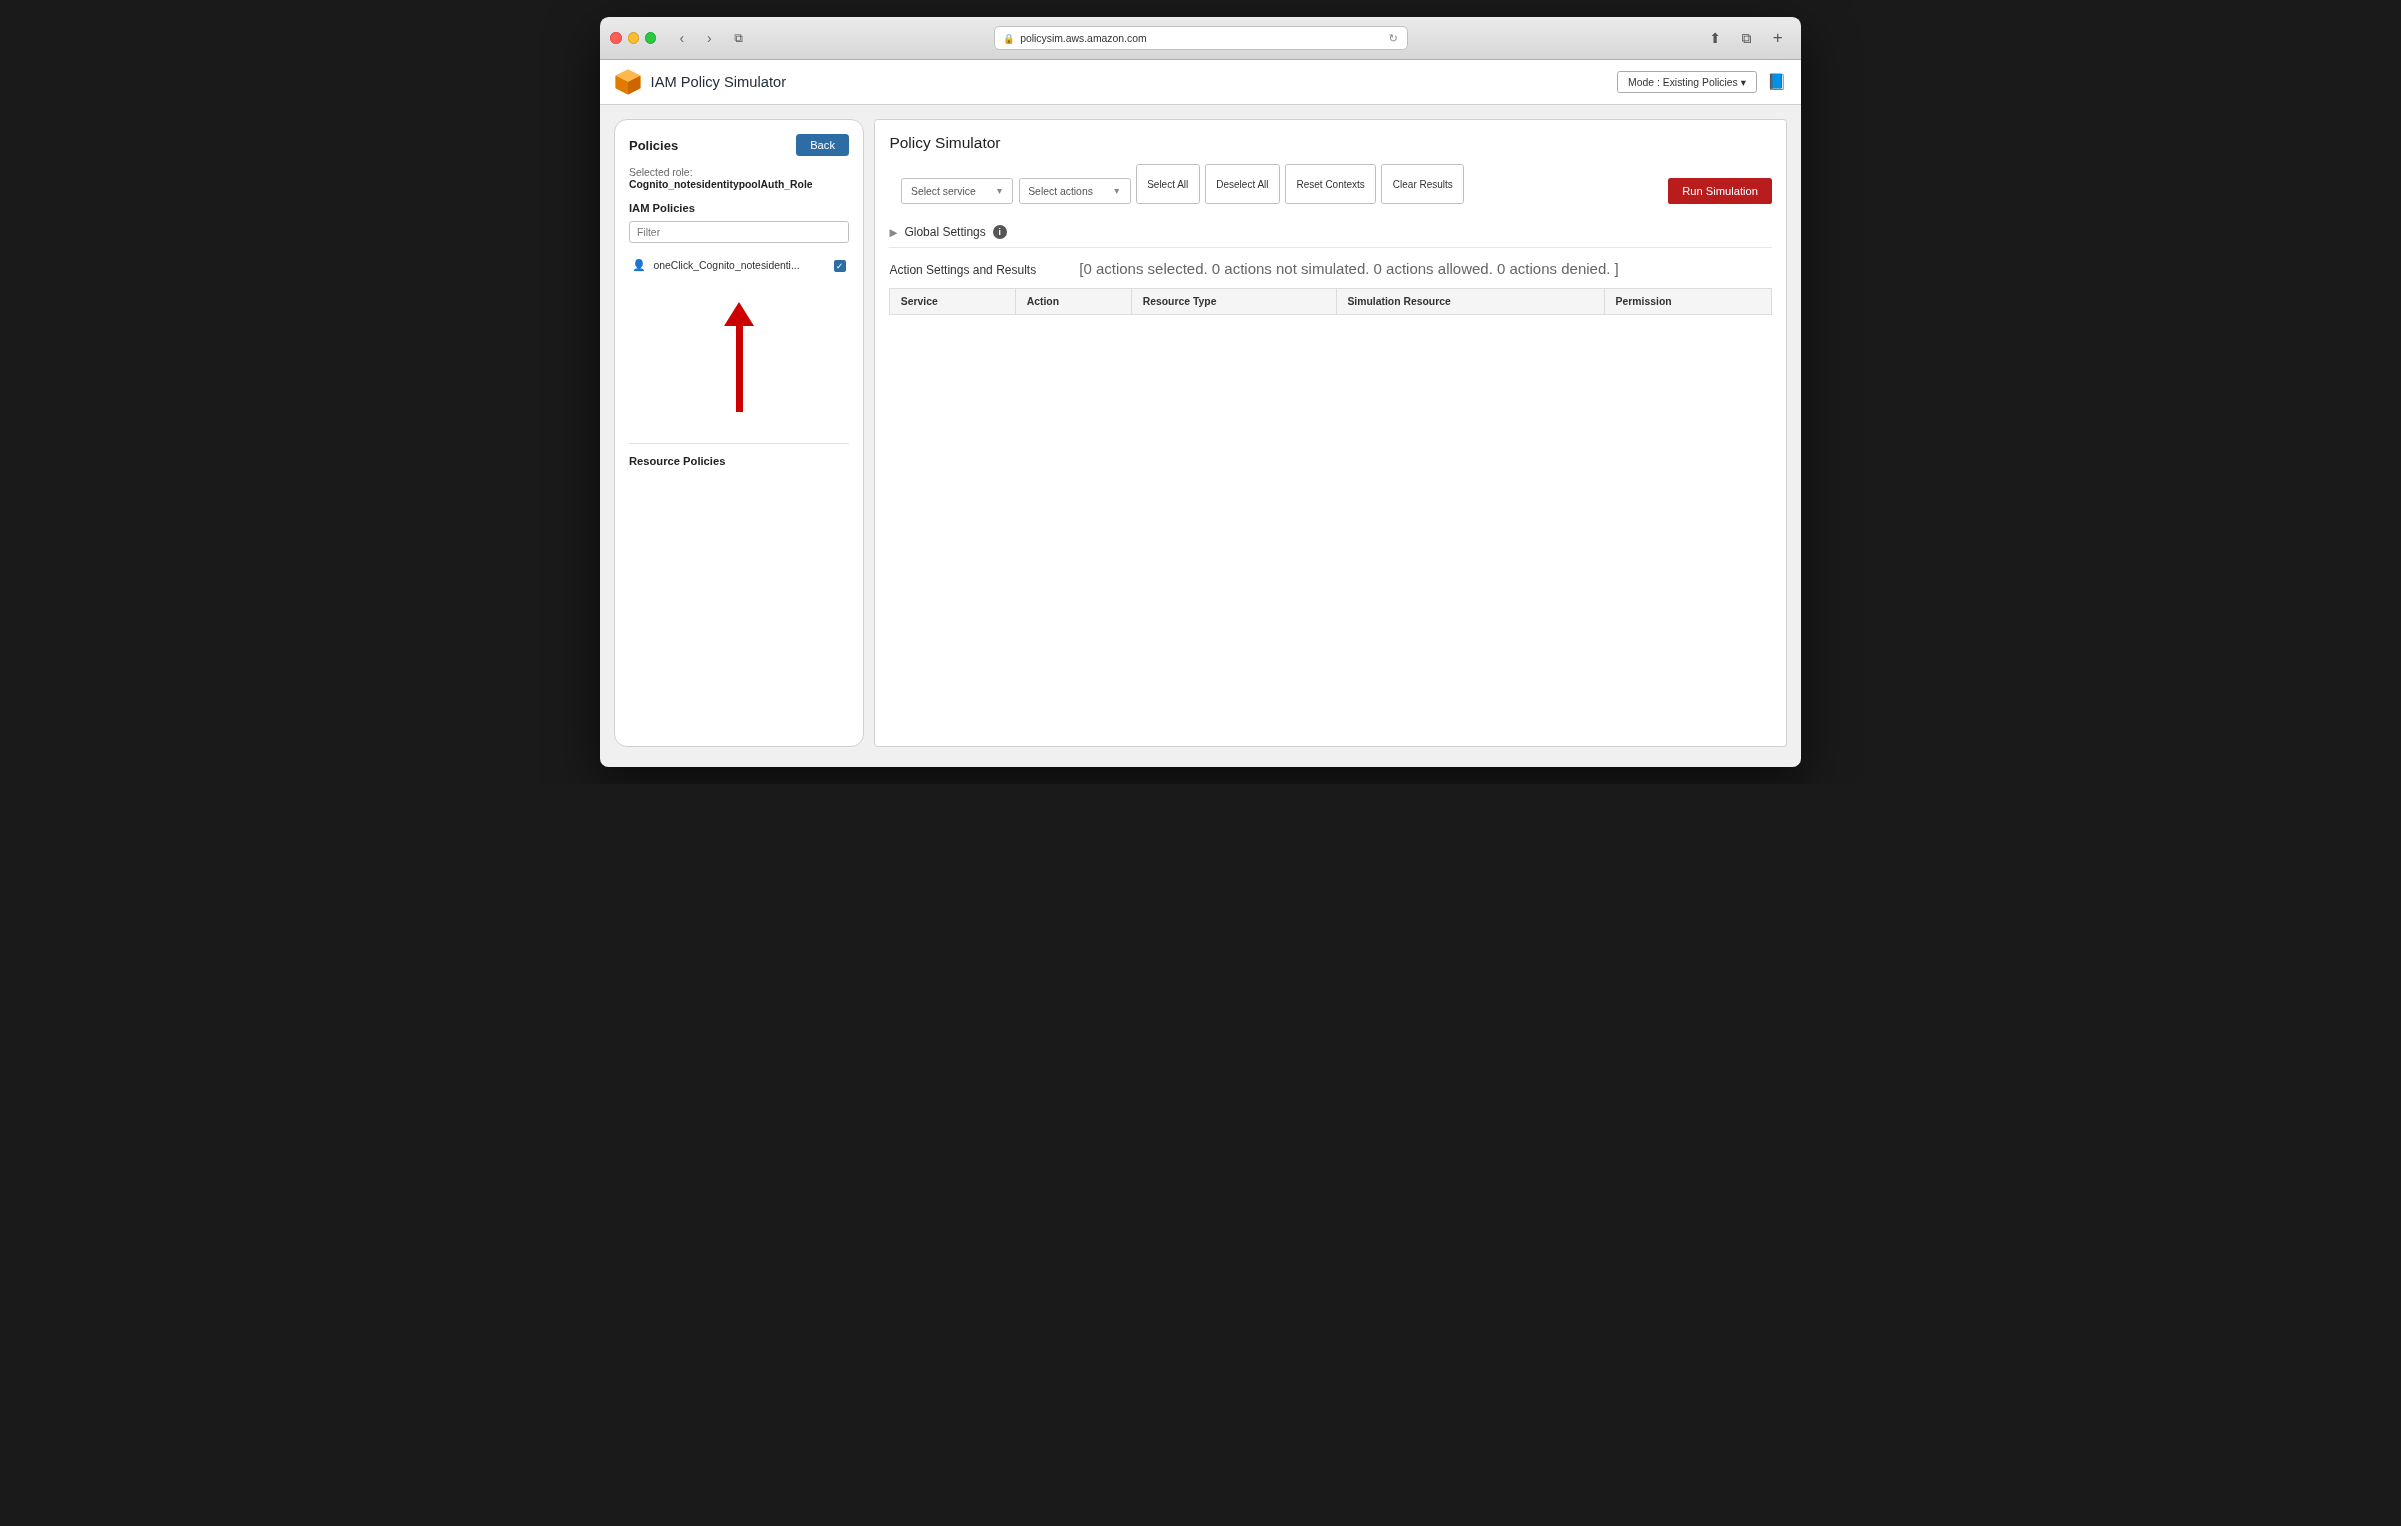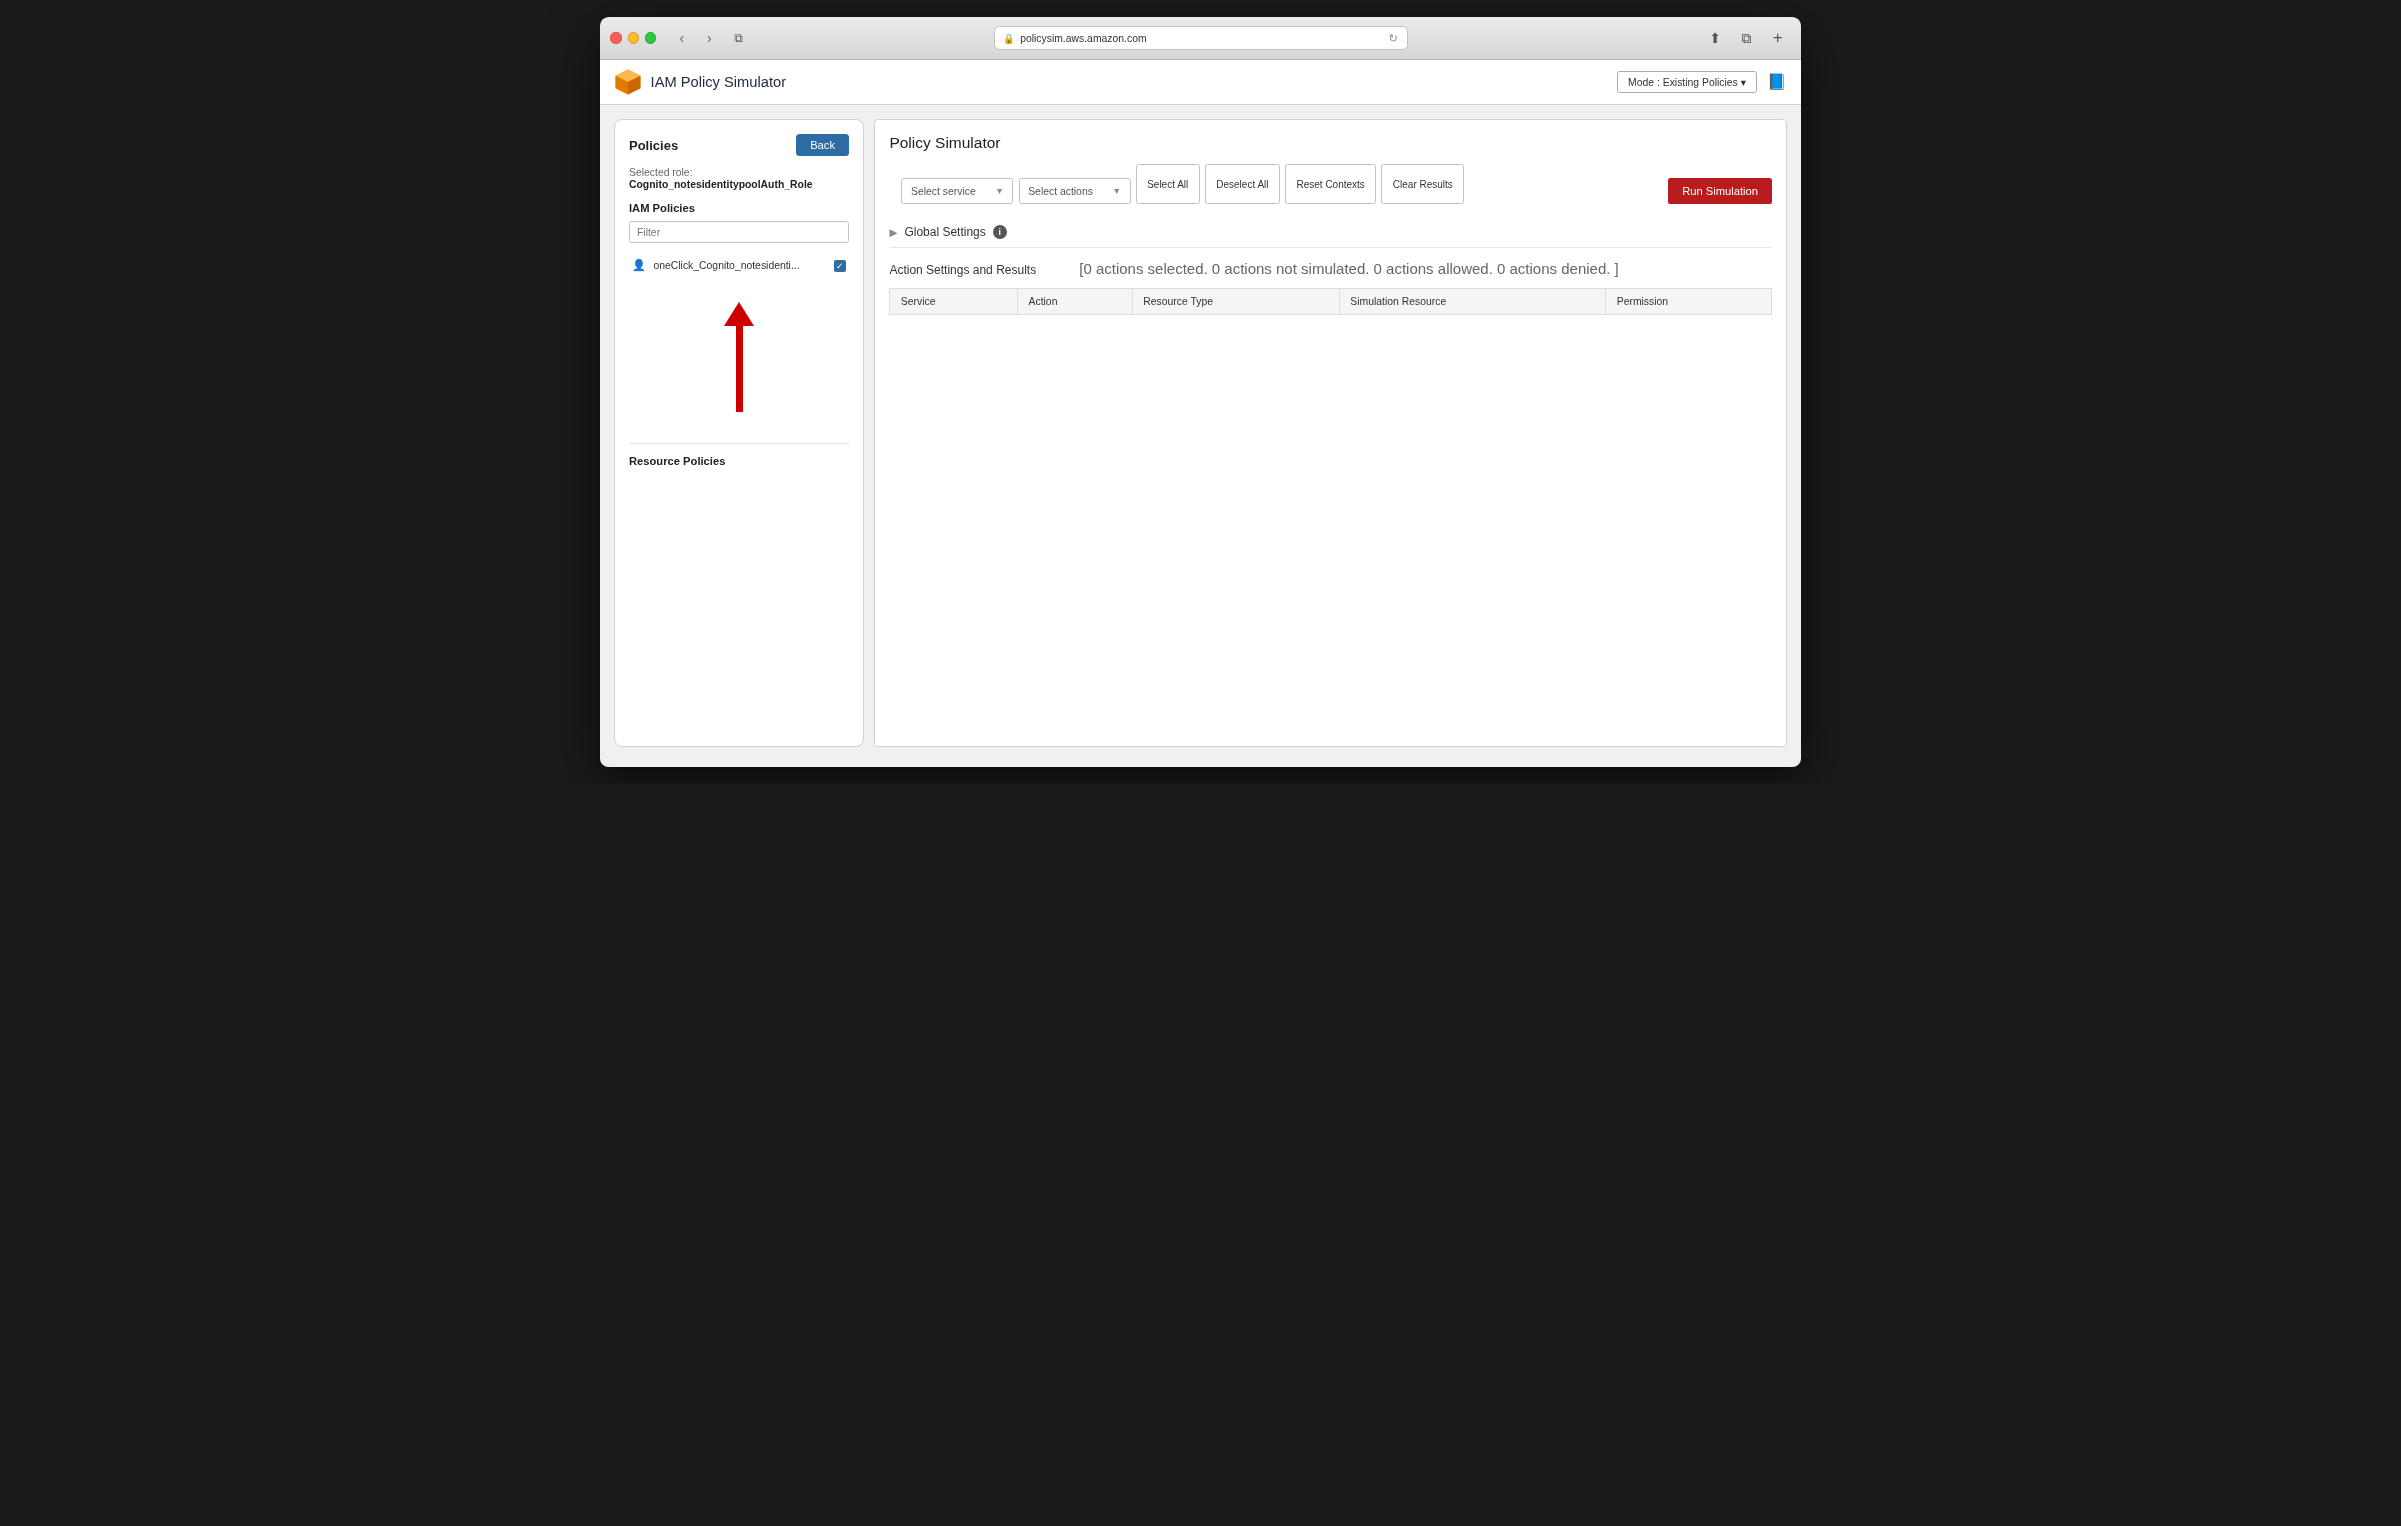--- a/index.html
+++ b/index.html
@@ -215,21 +215,21 @@
       padding: 14px;
       gap: 0;
       min-height: 656px;
     }
 
     
     .sidebar {
       width: 250px;
       background: white;
       border: 0.9px solid #d0d0d0;
-      border-radius: 8px;
+      border-radius: 13px;
       padding: 14px;
       flex-shrink: 0;
     }
 
     .sidebar-header {
       display: flex;
       align-items: center;
       justify-content: space-between;
       margin-bottom: 10.4px;
     }
@@ -480,21 +480,21 @@
       width: 100%;
       border-collapse: collapse;
       font-size: 10.4px;
     }
 
     .results-table th {
       background: #f5f5f5;
       border: 0.9px solid #ddd;
       padding: 7px 10.4px;
       text-align: left;
-      font-weight: 400;
+      font-weight: 700;
       color: #333;
     }
   </style>
 </head>
 <body>
 
 <div class="browser-window">
 
   <div class="browser-titlebar">
     <div class="traffic-lights">

